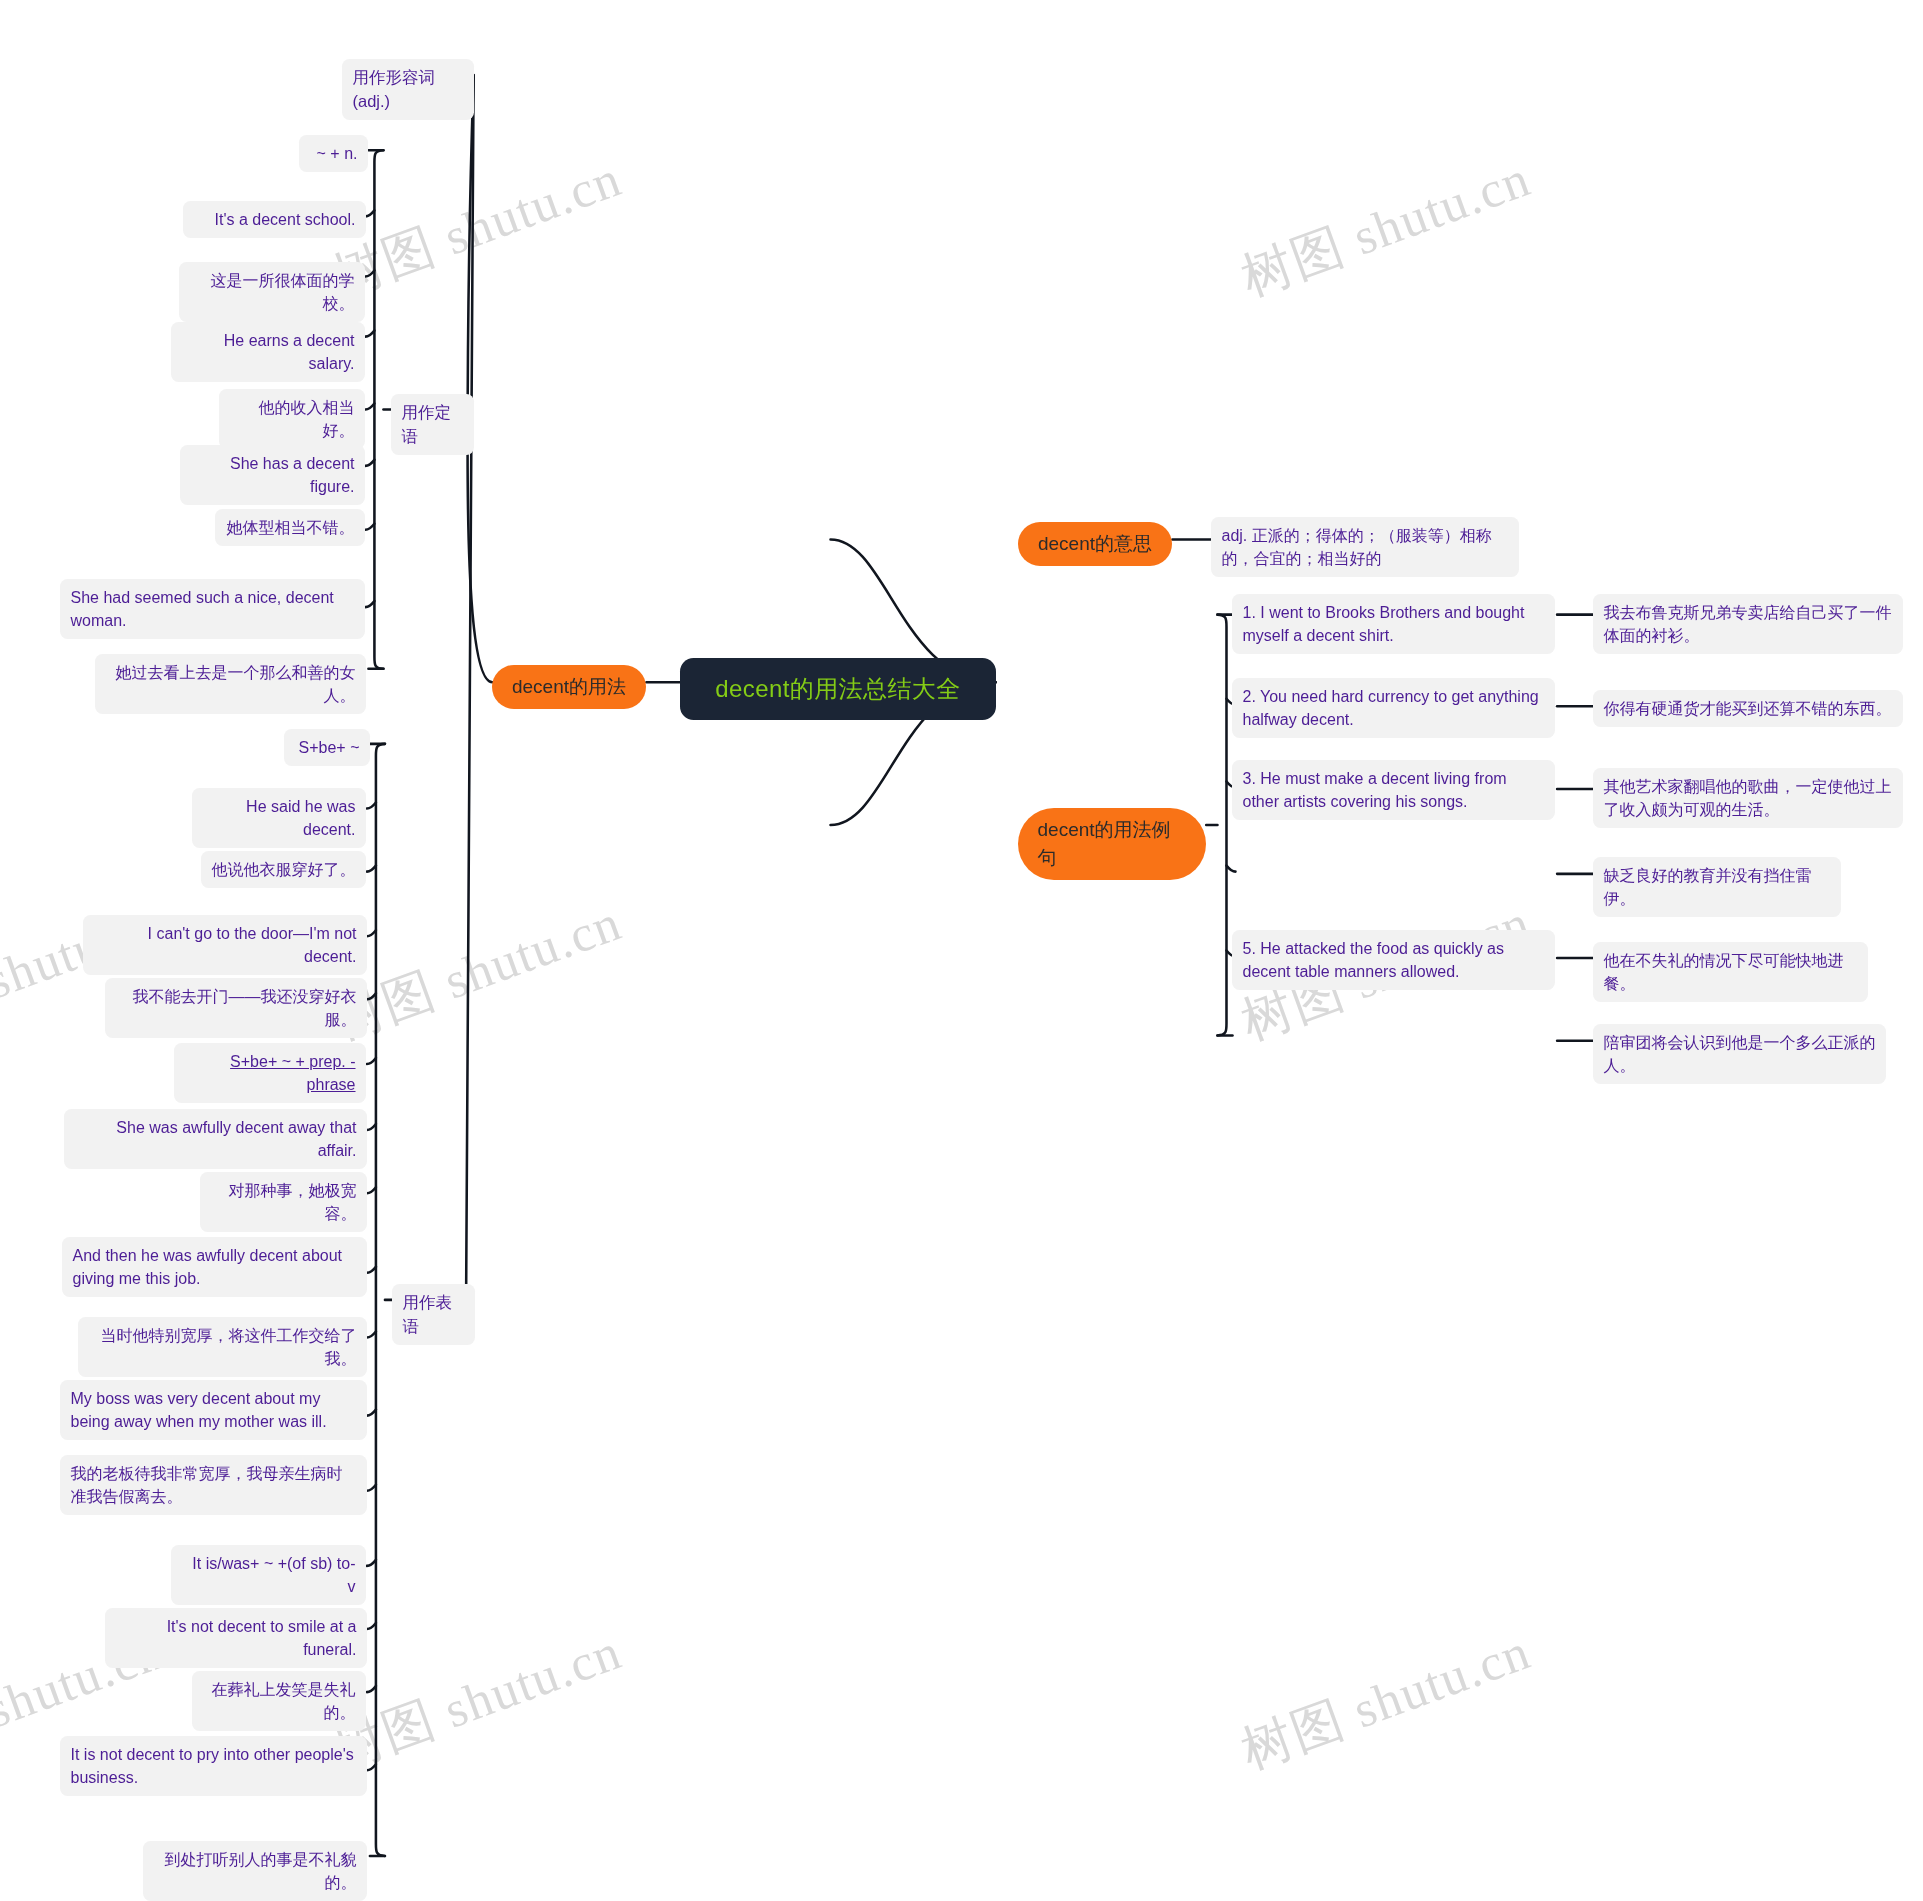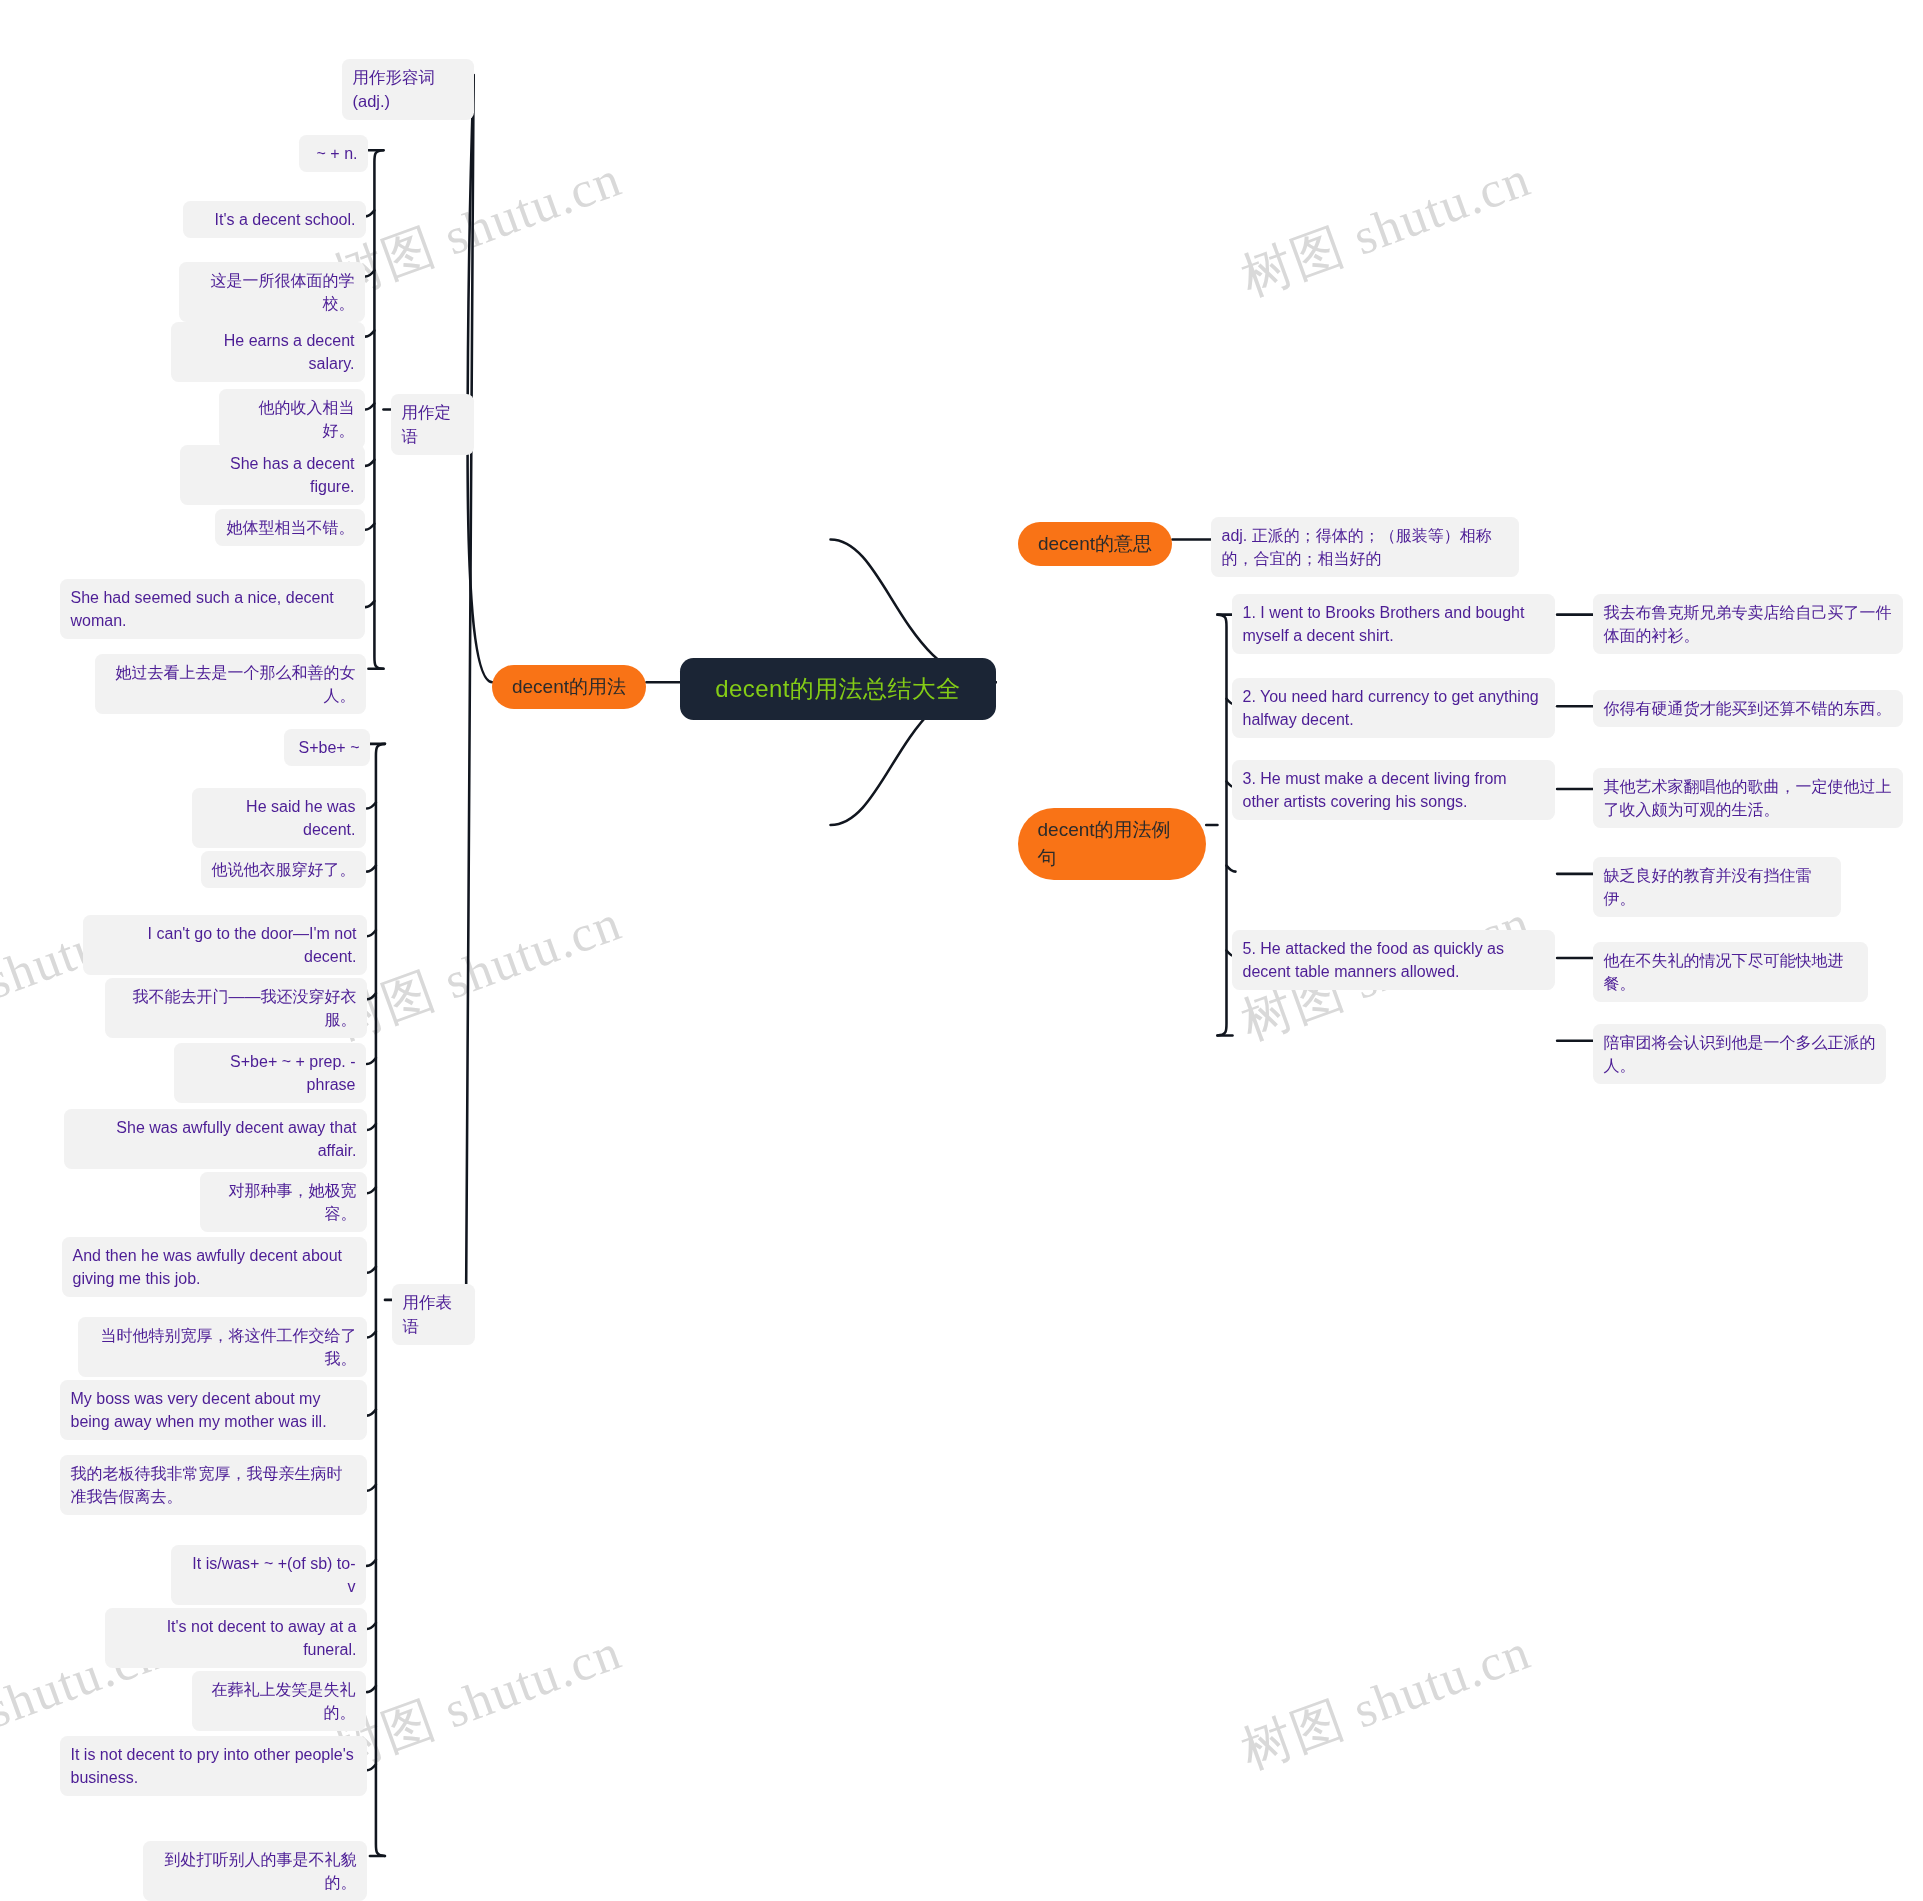--- a/index.html
+++ b/index.html
@@ -212,21 +212,21 @@
     </div>
 
   <div class="node leaf ralign" style="left:83px; top:915px; width:284px;">
     <span>I can't go to the door—I'm not decent.</span>
     </div>
 
   <div class="node leaf ralign" style="left:105px; top:978px; width:262px;">
     <span>我不能去开门——我还没穿好衣服。</span>
     </div>
 
-  <div class="node leaf ralign" style="left:174px; top:1043px; width:192px;">
+  <div class="node leaf ralign" style="left:174px; top:1043px; width:192px;text-decoration:underline;">
     <span>S+be+ ~ + prep. -phrase</span>
     </div>
 
   <div class="node leaf ralign" style="left:64px; top:1109px; width:303px;">
     <span>She was awfully decent away that affair.</span>
     </div>
 
   <div class="node leaf ralign" style="left:200px; top:1172px; width:167px;">
     <span>对那种事，她极宽容。</span>
     </div>
@@ -245,21 +245,21 @@
 
   <div class="node leaf" style="left:60px; top:1455px; width:307px; text-align:left;">
     <span>我的老板待我非常宽厚，我母亲生病时准我告假离去。</span>
     </div>
 
   <div class="node leaf ralign" style="left:171px; top:1545px; width:195px;">
     <span>It is/was+ ~ +(of sb) to- v</span>
     </div>
 
   <div class="node leaf ralign" style="left:105px; top:1608px; width:262px;">
-    <span>It's not decent to away at a funeral.</span>
+    <span>It's not decent to smile at a funeral.</span>
     </div>
 
   <div class="node leaf ralign" style="left:192px; top:1671px; width:174px;">
     <span>在葬礼上发笑是失礼的。</span>
     </div>
 
   <div class="node leaf" style="left:60px; top:1736px; width:307px; text-align:left;">
     <span>It is not decent to pry into other people's business.</span>
     </div>
 

